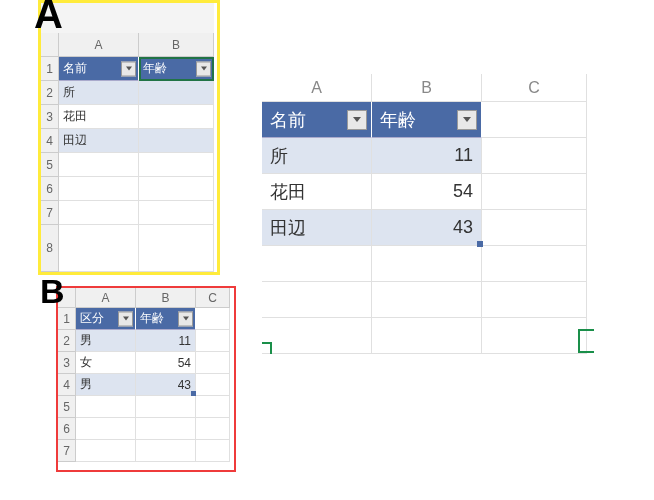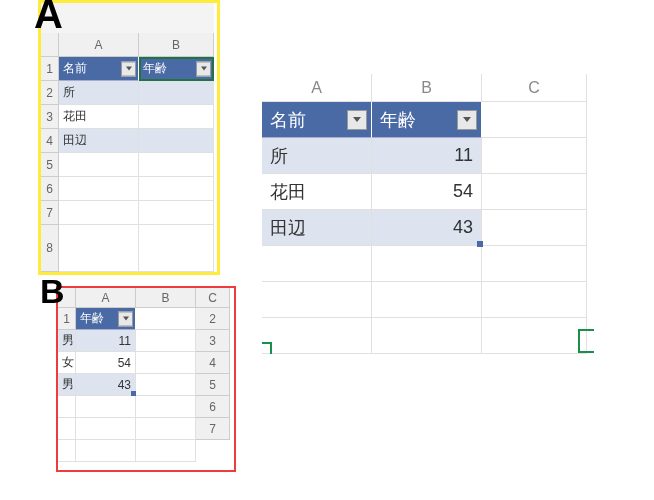--- a/index.html
+++ b/index.html
@@ -292,20 +292,24 @@
 
 <div class="panel-b">
   <div class="mini-sheet">
     <div class="corner"></div>
     <div class="colhdr">A</div>
     <div class="colhdr">B</div>
     <div class="colhdr">C</div>
 
     <div class="rowhdr">1</div>
     <div class="thdr">
+      <span>区分</span>
+      <span class="fbtn"></span>
+    </div>
+    <div class="thdr">
       <span>年齢</span>
       <span class="fbtn"></span>
     </div>
     <div class="cell"></div>
 
     <div class="rowhdr">2</div>
     <div class="cell stripe">男</div>
     <div class="cell stripe num">11</div>
     <div class="cell"></div>
 

